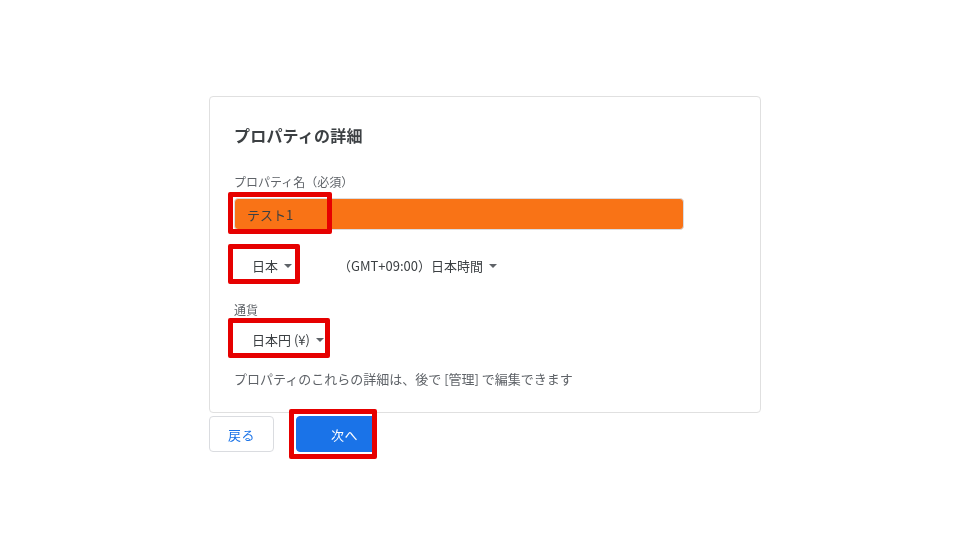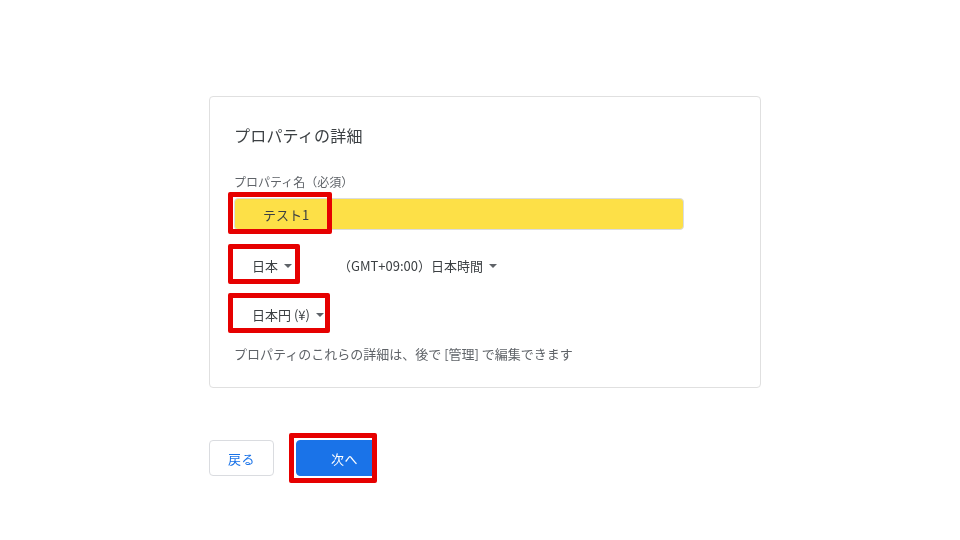--- a/index.html
+++ b/index.html
@@ -22,20 +22,21 @@
       background: #ffffff;
       border: 1px solid #e0e0e0;
       border-radius: 4px;
       padding: 26px 24px 24px 24px;
     }
     .card-title {
       font-size: 16px;
       color: #3c4043;
       letter-spacing: 0.2px;
       margin-bottom: 26px;
+      font-weight: bold;
     }
     .field-label {
       font-size: 12px;
       color: #5f6368;
       margin-bottom: 8px;
       display: flex;
       align-items: center;
       gap: 6px;
     }
     .help-icon {
@@ -47,26 +48,26 @@
     }
     .help-icon svg {
       width: 14px;
       height: 14px;
     }
     .text-input {
       width: 450px;
       height: 32px;
       border: 1px solid #dadce0;
       border-radius: 4px;
-      padding: 0 28px;
-      font-size: 13px;
-      color: #3c4043;
-      display: flex;
-      align-items: center;
-      background: #fde047;
+      padding: 0 12px;
+      font-size: 13px;
+      color: #3c4043;
+      display: flex;
+      align-items: center;
+      background: #f97316;
       text-align: right;
     }
     .highlight-box {
       position: relative;
       display: inline-flex;
       align-items: center;
     }
     .red-frame {
       position: absolute;
       border: 5px solid #e60000;
@@ -111,21 +112,21 @@
       color: #3c4043;
     }
     .info-text {
       font-size: 13px;
       color: #5f6368;
       margin-top: 16px;
     }
     .button-row {
       position: absolute;
       left: 209px;
-      top: 440px;
+      top: 416px;
       display: flex;
       gap: 22px;
       align-items: center;
     }
     .btn {
       height: 36px;
       min-width: 64px;
       padding: 0 18px;
       border-radius: 4px;
       font-size: 13px;
@@ -172,20 +173,21 @@
         <div class="red-frame red2"></div>
       </div>
       <div class="dropdown">
         <span class="gmt-text">（GMT+09:00）日本時間</span>
         <span class="caret"></span>
       </div>
     </div>
   </div>
 
   <div class="section" style="margin-bottom:14px;">
+    <div class="field-label">通貨</div>
     <div class="highlight-box">
       <div class="dropdown">
         <span>日本円 (¥)</span>
         <span class="caret"></span>
       </div>
       <div class="red-frame red3"></div>
     </div>
   </div>
 
   <div class="info-text">プロパティのこれらの詳細は、後で [管理] で編集できます</div>

